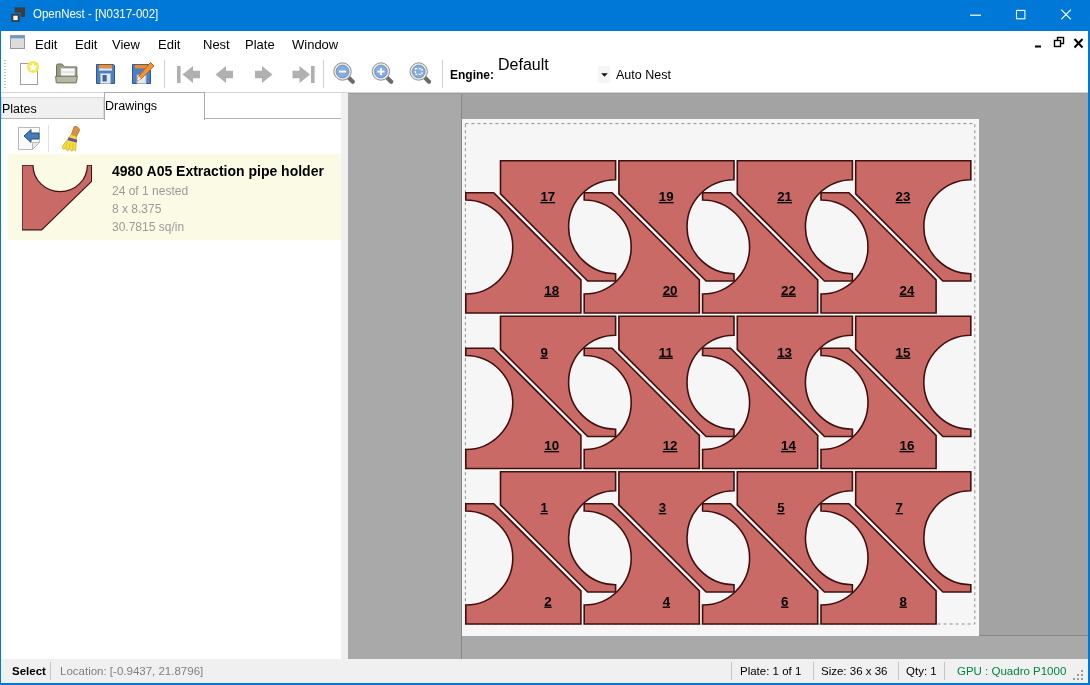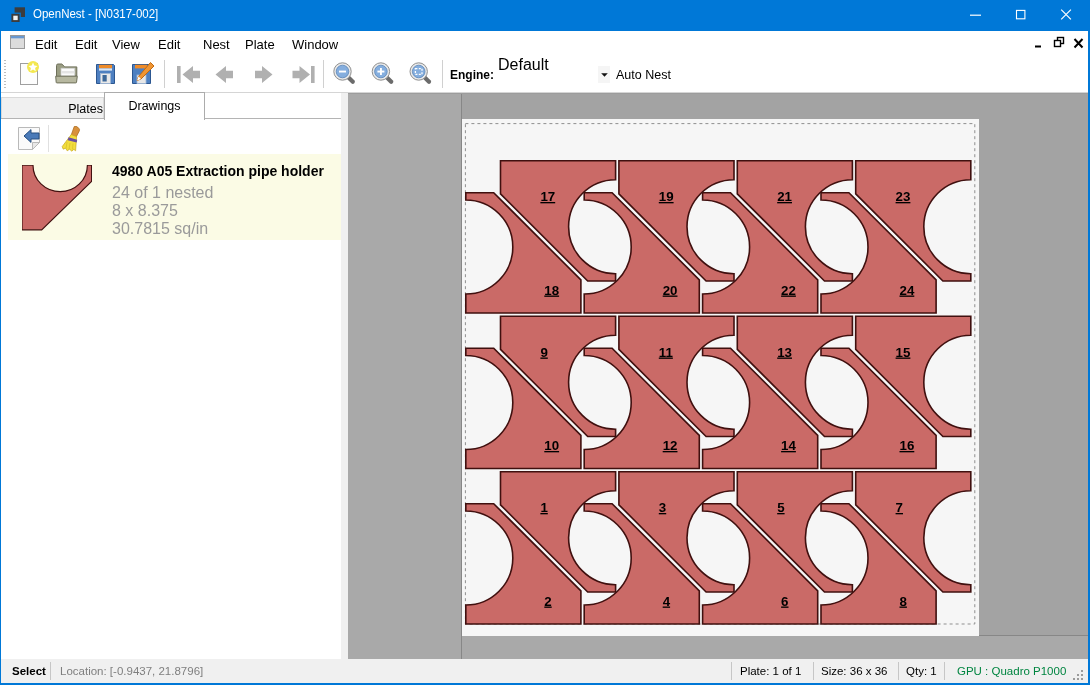--- a/index.html
+++ b/index.html
@@ -10,29 +10,29 @@
   #titlebar { left:0; top:0; width:1090px; height:31px; background:#0078d7; color:#fff; }
   #title-text { left:33px; top:6.5px; font-size:12.5px; color:#fff; transform:scaleX(0.92); transform-origin:0 0; }
   
   #menubar { left:1px; top:31px; width:1088px; height:24px; background:#fff; }
   .menu-item { top:37px; font-size:13px; color:#000; }
   
   #toolbar { left:1px; top:55px; width:1088px; height:38px; background:#fff; border-bottom:1px solid #d5d5d5; }
   .tsep { top:60px; width:1px; height:28px; background:#d0d0d0; }
   
   #tabarea { left:1px; top:93px; width:347px; height:26px; background:#fff; }
-  #tab-plates { left:1px; top:97px; width:103px; height:22px; background:#f0f0f0; border:1px solid #d9d9d9; border-bottom:none; font-size:12.5px; color:#000; text-align:right; line-height:22px; }
-  #tab-drawings { z-index:1; left:104px; top:92px; width:101px; height:28px; background:#fff; border:1px solid #acacac; border-bottom:none; font-size:12.5px; color:#000; text-align:center; line-height:27px; }
+  #tab-plates { left:1px; top:97px; width:103px; height:22px; background:#f0f0f0; border:1px solid #d9d9d9; border-bottom:none; font-size:12.5px; color:#000; text-align:left; line-height:22px; }
+  #tab-drawings { z-index:1; left:104px; top:92px; width:101px; height:28px; background:#fff; border:1px solid #acacac; border-bottom:none; font-size:12.5px; color:#000; line-height:27px; }
   #tab-line { left:1px; top:118px; width:340px; height:1px; background:#b4b4b4; z-index:0; }
   
   #panel { left:1px; top:119px; width:340px; height:540px; background:#fff; }
   #panel-sep { left:48px; top:125px; width:1px; height:27px; background:#e0e0e0; }
   #item { left:8px; top:154px; width:333px; height:86px; background:#fbfbe5; }
   #item-title { left:112px; top:162.5px; font-size:14px; font-weight:bold; color:#000; }
-  .item-gray { left:112px; font-size:16px; color:#9a9a9a; }
+  .item-gray { left:112px; font-size:12px; color:#9a9a9a; }
   
   #splitter { left:341px; top:93px; width:7px; height:566px; background:#f0f0f0; }
   
   #statusbar { left:1px; top:659px; width:1088px; height:24px; background:#f0f0f0; }
   .ssep { top:662px; width:1px; height:18px; background:#c6c6c6; }
   .stext { top:665px; color:#000; font-size:11.5px; }
   
   #bord-l { left:0; top:31px; width:1px; height:652px; background:#0078d7; }
   #bord-r { left:1088px; top:31px; width:2px; height:652px; background:#0078d7; }
   #bord-b { left:0; top:683px; width:1090px; height:2px; background:#0078d7; }

